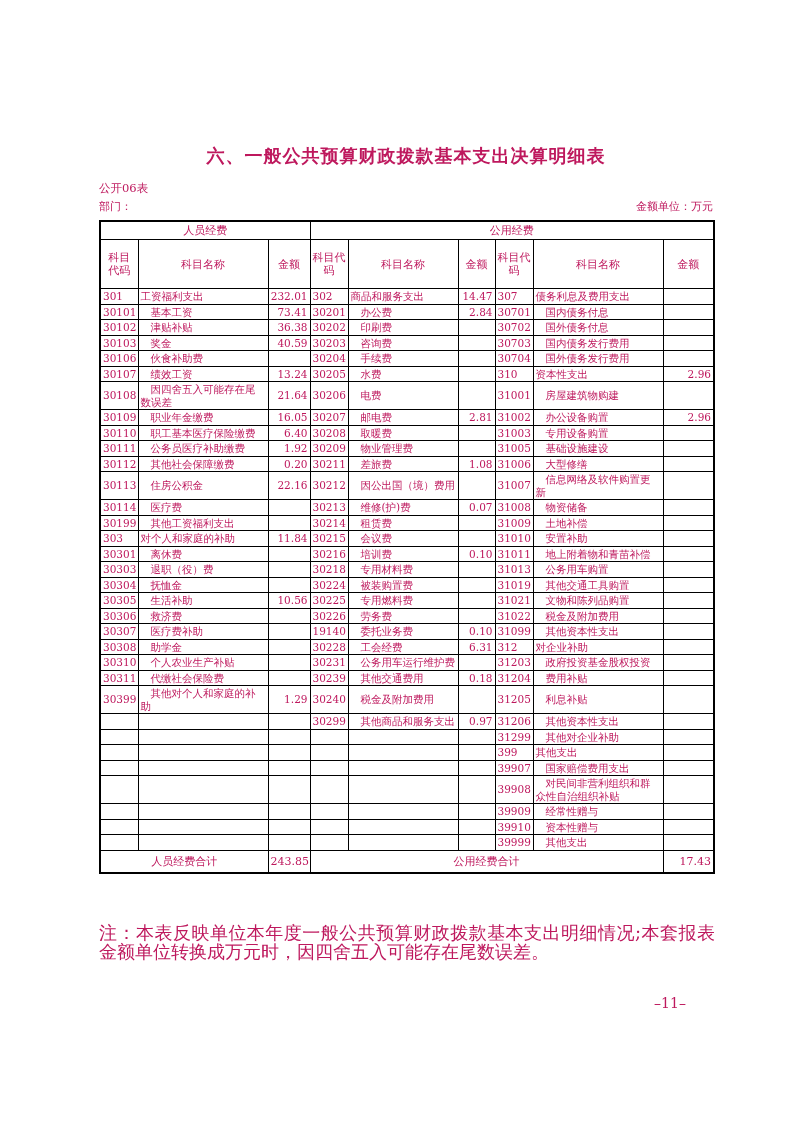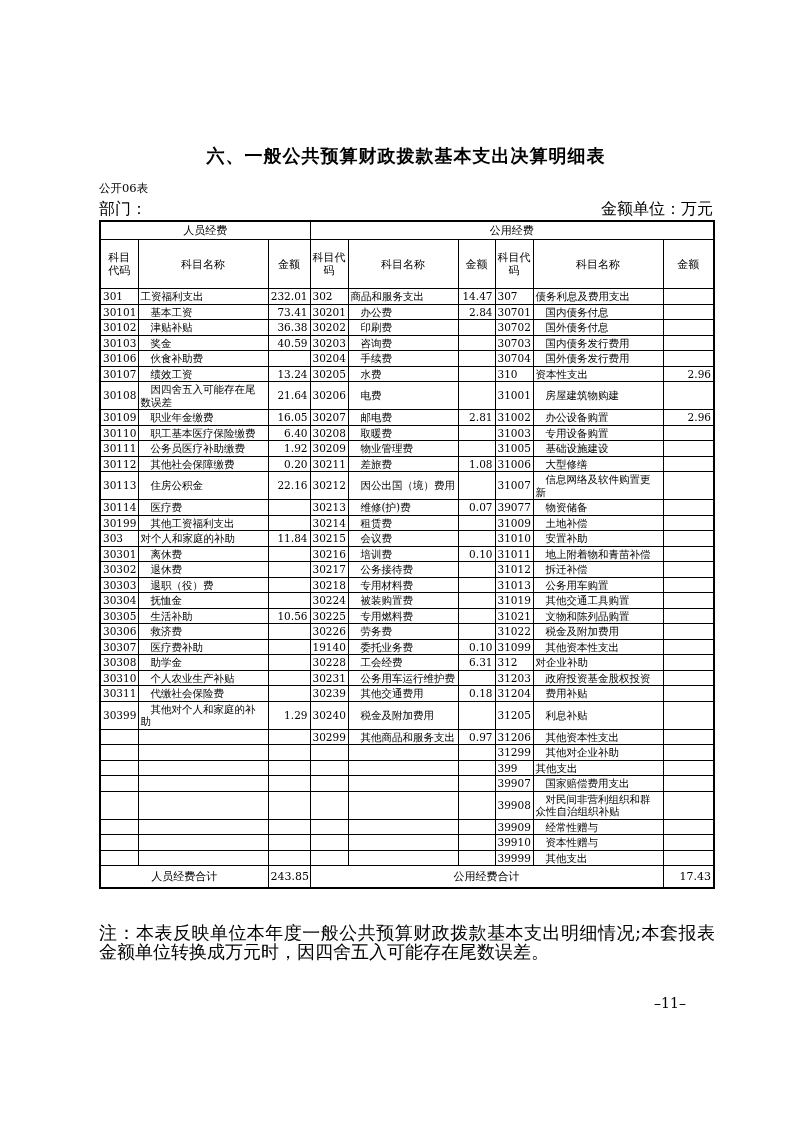--- a/index.html
+++ b/index.html
@@ -1,20 +1,20 @@
 <!DOCTYPE html>
 <html><head>
 <meta charset="utf-8">
 <style>
   html,body{margin:0;padding:0;background:#fff;}
   .page{
     position:relative;
     width:733px;height:1122px;
     background:#ffffff;
-    color:#000000;
+    color:#be185d;
     font-family:"DejaVu Serif","Liberation Serif",serif;
     overflow:hidden;
   }
   .title{
     position:absolute;
     left:99px;width:614px;top:144px;
     margin:0;
     text-align:center;
     font-size:18px;
     font-weight:bold;
@@ -24,21 +24,21 @@
   .table-code{
     position:absolute;
     left:99px;width:610px;top:181px;
     text-align:left;
     font-size:11.5px;
   }
   .meta-row{
     position:absolute;
     left:99px;width:614px;top:199px;
     display:flex;justify-content:space-between;
-    font-size:16px;
+    font-size:11px;
   }
   table.main{
     position:absolute;
     left:99px;top:220px;
     width:614px;
     border-collapse:collapse;
     table-layout:fixed;
     border:2px solid #000;
   }
   table.main th, table.main td{
@@ -260,21 +260,21 @@
           <td class="name sub">信息网络及软件购置更新</td>
           <td class="amt"></td>
         </tr>
         <tr>
           <td class="code">30114</td>
           <td class="name sub">医疗费</td>
           <td class="amt"></td>
           <td class="code">30213</td>
           <td class="name sub">维修(护)费</td>
           <td class="amt">0.07</td>
-          <td class="code">39077</td>
+          <td class="code">31008</td>
           <td class="name sub">物资储备</td>
           <td class="amt"></td>
         </tr>
         <tr>
           <td class="code">30199</td>
           <td class="name sub">其他工资福利支出</td>
           <td class="amt"></td>
           <td class="code">30214</td>
           <td class="name sub">租赁费</td>
           <td class="amt"></td>
@@ -295,31 +295,20 @@
         </tr>
         <tr>
           <td class="code">30301</td>
           <td class="name sub">离休费</td>
           <td class="amt"></td>
           <td class="code">30216</td>
           <td class="name sub">培训费</td>
           <td class="amt">0.10</td>
           <td class="code">31011</td>
           <td class="name sub">地上附着物和青苗补偿</td>
-          <td class="amt"></td>
-        </tr>
-        <tr>
-          <td class="code">30302</td>
-          <td class="name sub">退休费</td>
-          <td class="amt"></td>
-          <td class="code">30217</td>
-          <td class="name sub">公务接待费</td>
-          <td class="amt"></td>
-          <td class="code">31012</td>
-          <td class="name sub">拆迁补偿</td>
           <td class="amt"></td>
         </tr>
         <tr>
           <td class="code">30303</td>
           <td class="name sub">退职（役）费</td>
           <td class="amt"></td>
           <td class="code">30218</td>
           <td class="name sub">专用材料费</td>
           <td class="amt"></td>
           <td class="code">31013</td>

